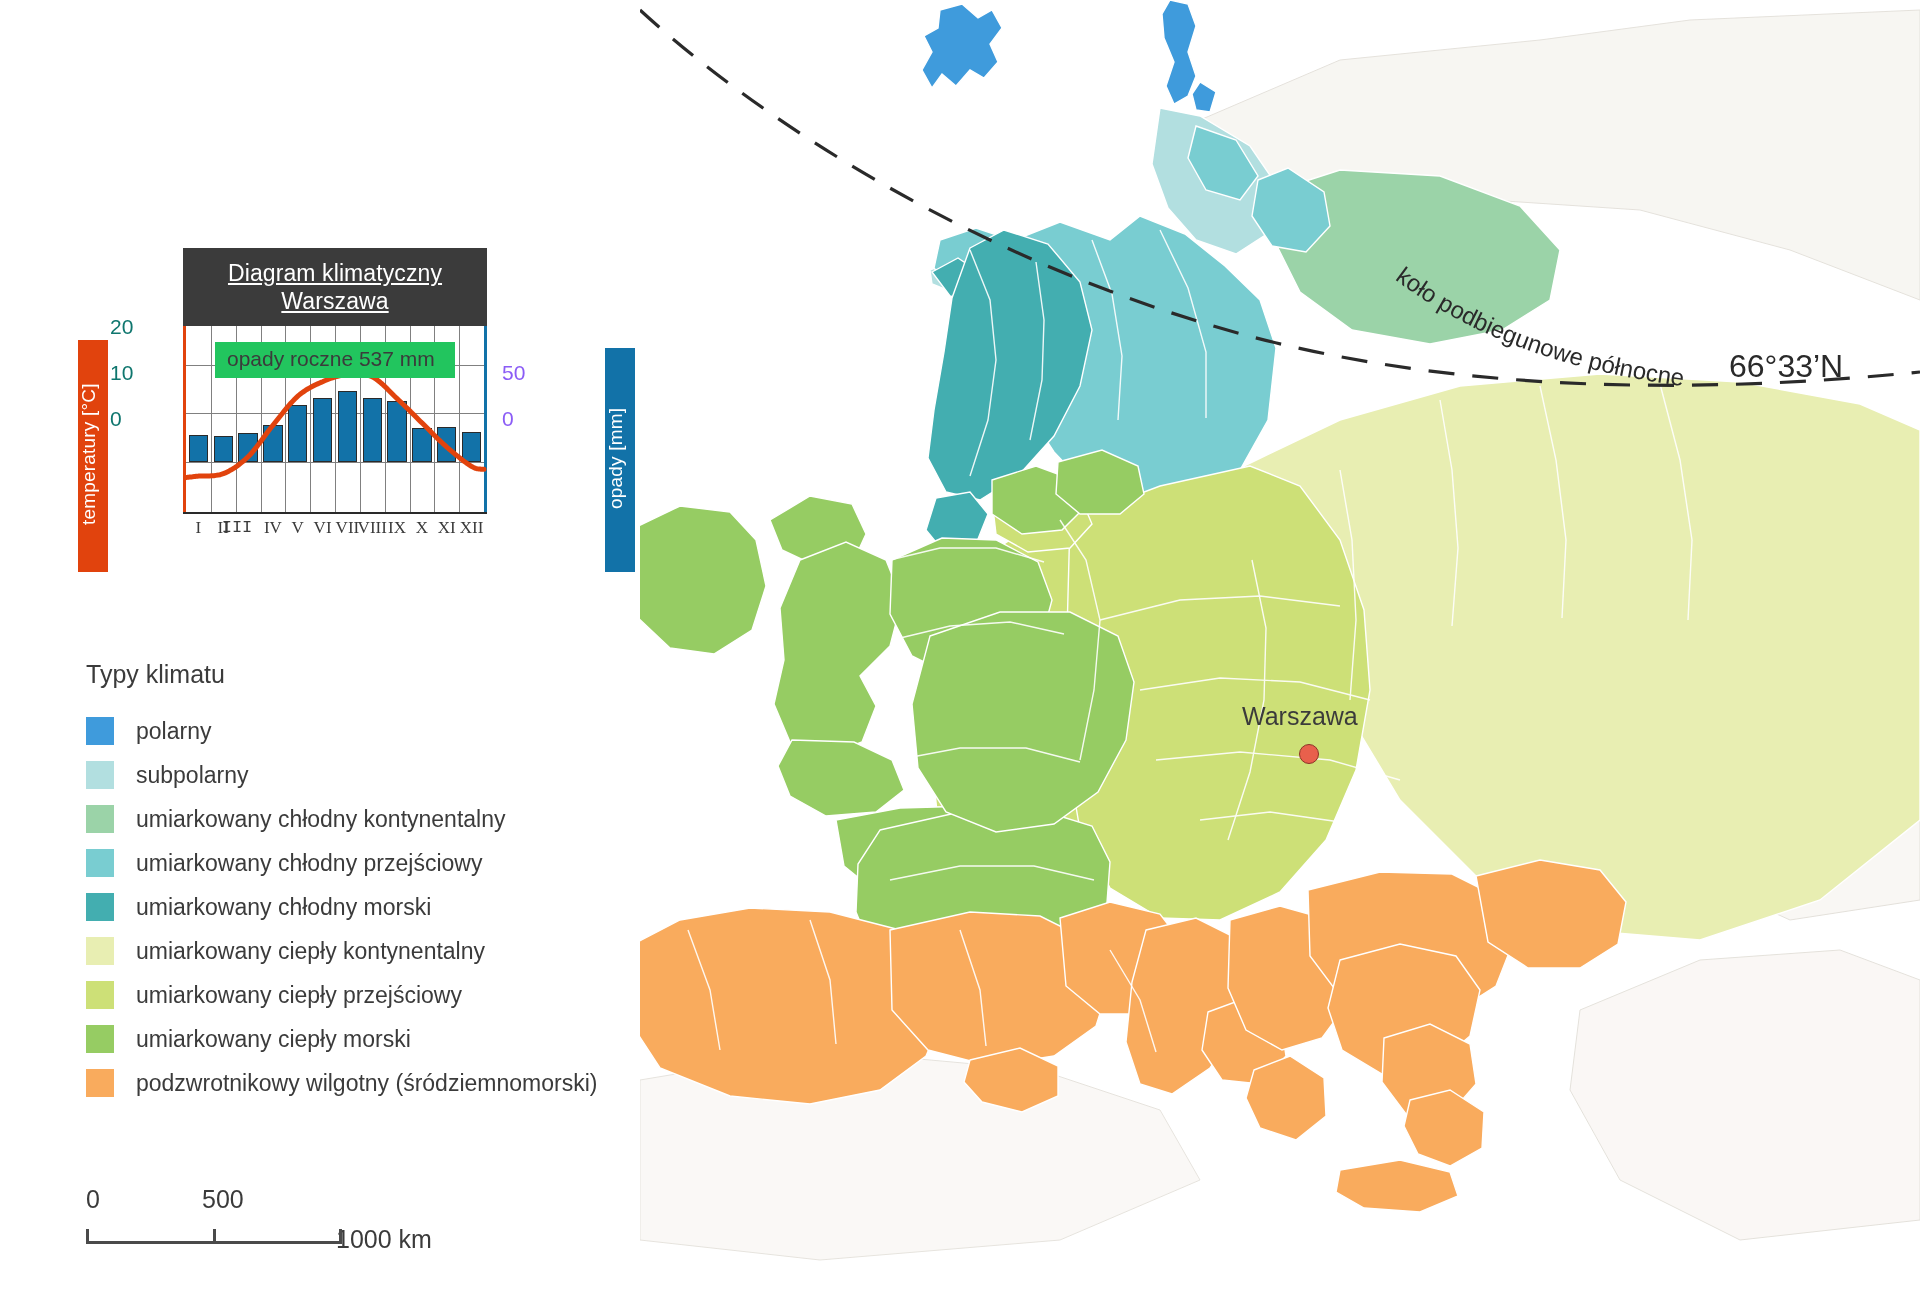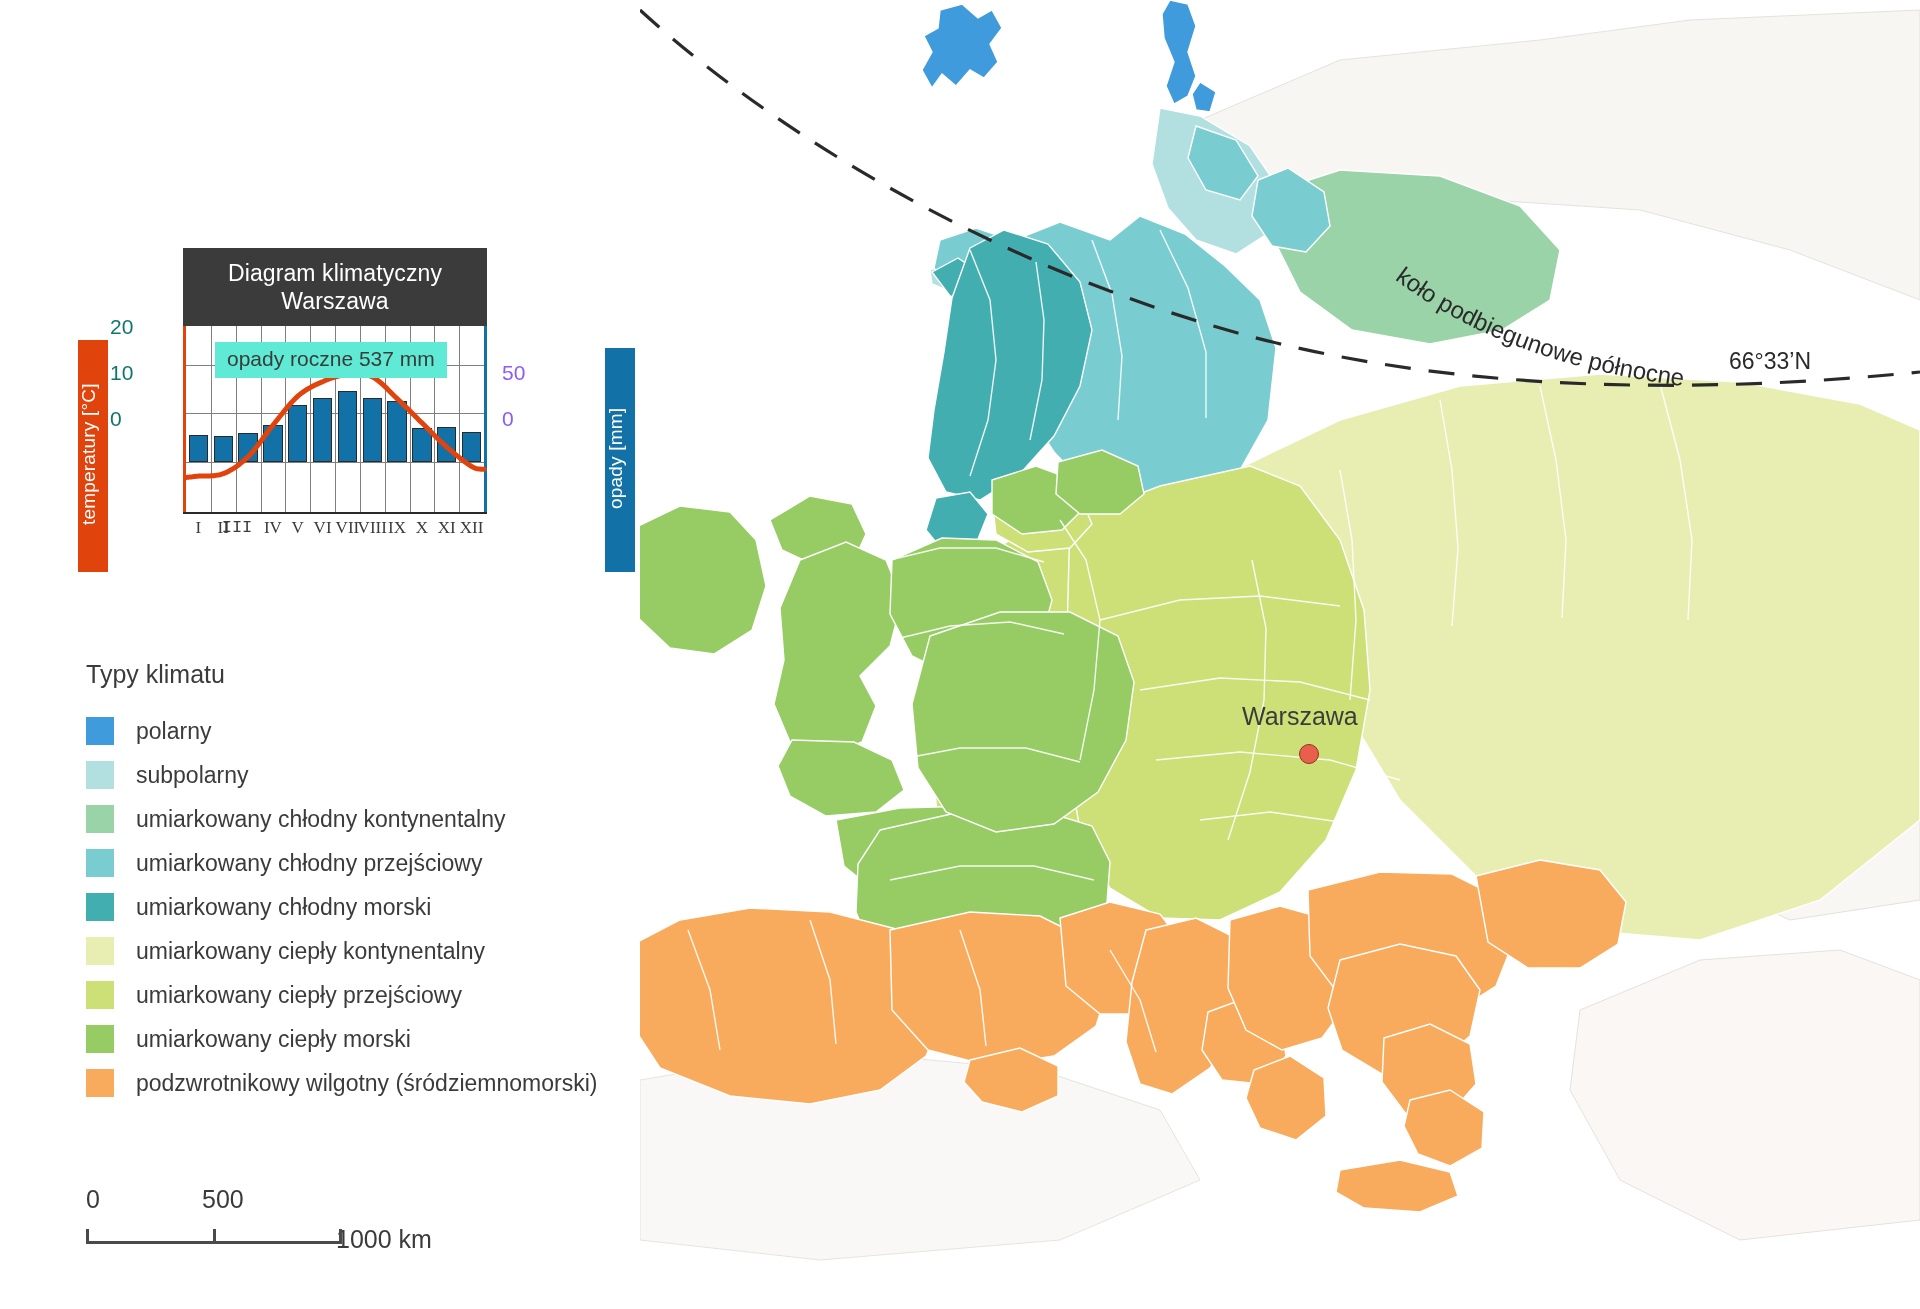--- a/index.html
+++ b/index.html
@@ -17,21 +17,21 @@
 
   
   #climate-diagram { position:absolute; left:60px; top:248px; width:520px; height:380px; }
   #diagram-title {
     position:absolute; left:123px; top:0; width:304px; height:78px;
     background:#3b3b3b; color:#ffffff;
     font-size:23px; line-height:28px; text-align:center;
     padding-top:11px; box-sizing:border-box;
     letter-spacing:.1px;
   }
-  #diagram-title div { white-space:nowrap; }
+  #diagram-title div { white-space:nowrap;text-decoration:underline; }
 
   
   .axis-banner {
     position:absolute; color:#fff; font-size:19px;
     writing-mode: vertical-rl; transform: rotate(180deg);
     text-align:center; letter-spacing:.2px;
   }
   #temp-axis-banner {
     left:18px; top:92px; width:30px; height:232px;
     background:#e1430d; padding-top:4px; box-sizing:border-box;
@@ -53,22 +53,22 @@
   .grid-h { position:absolute; left:0; right:0; height:1px; background:#808080; }
 
   .bar {
     position:absolute; background:#1272a8;
     border:1px solid #2a2a2a; box-sizing:border-box;
   }
   #temp-curve { position:absolute; left:0; top:0; overflow:visible; }
 
   #rainfall-note {
     position:absolute; left:155px; top:94px;
-    background:#5eead4; color:#3b3b3b;
-    font-size:21px; padding:5px 12px 7px 12px;
+    background:#22c55e; color:#3b3b3b;
+    font-size:21px; padding:5px 20px 7px 12px;
     white-space:nowrap;
   }
 
   .tick-label { position:absolute; font-size:21px; }
   .tick-left  { color:#0f766e; }
   .tick-right { color:#8b5cf6; text-align:left; }
 
   #month-labels { position:absolute; left:123px; top:270px; width:304px; height:26px; }
   #month-labels span {
     position:absolute; top:0; font-size:17px; color:#3b3b3b;
@@ -105,21 +105,21 @@
     position:absolute; left:1056px; top:845px;
     background:#3b3b3b; color:#ffffff; font-size:25px;
     padding:13px 22px 15px 22px; white-space:nowrap;
   }
   #arctic-text {
     position:absolute; left:745px; top:236px; width:460px; height:160px;
     pointer-events:none;
   }
   #arctic-deg {
     position:absolute; left:1089px; top:348px;
-    font-size:23px; color:#2a2a2a; white-space:nowrap;
+    font-size:32px; color:#2a2a2a; white-space:nowrap;
   }
 </style>
 </head>
 <body>
 
 <div id="root">
 
   <div id="map-panel">
     <svg id="map-svg" width="1280" height="1309" viewBox="0 0 1280 1309">
       <defs>

